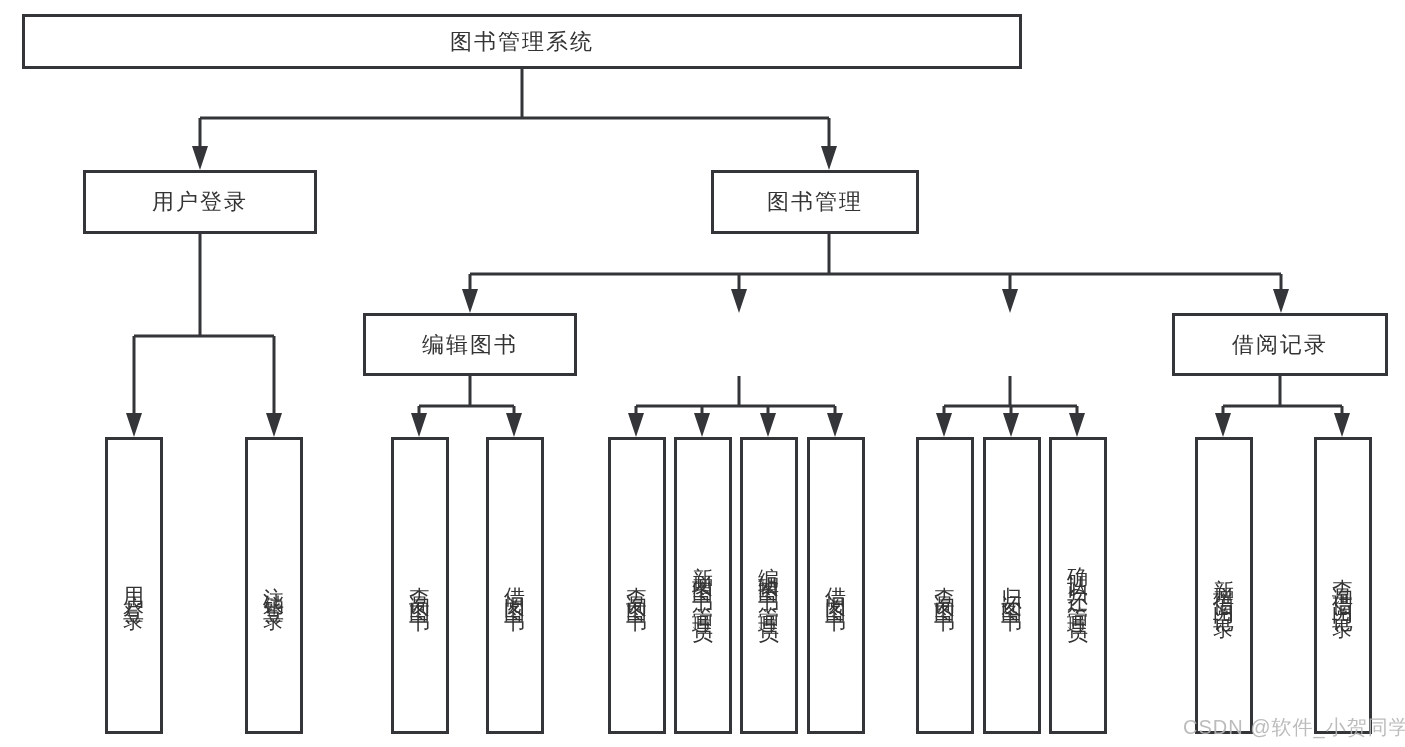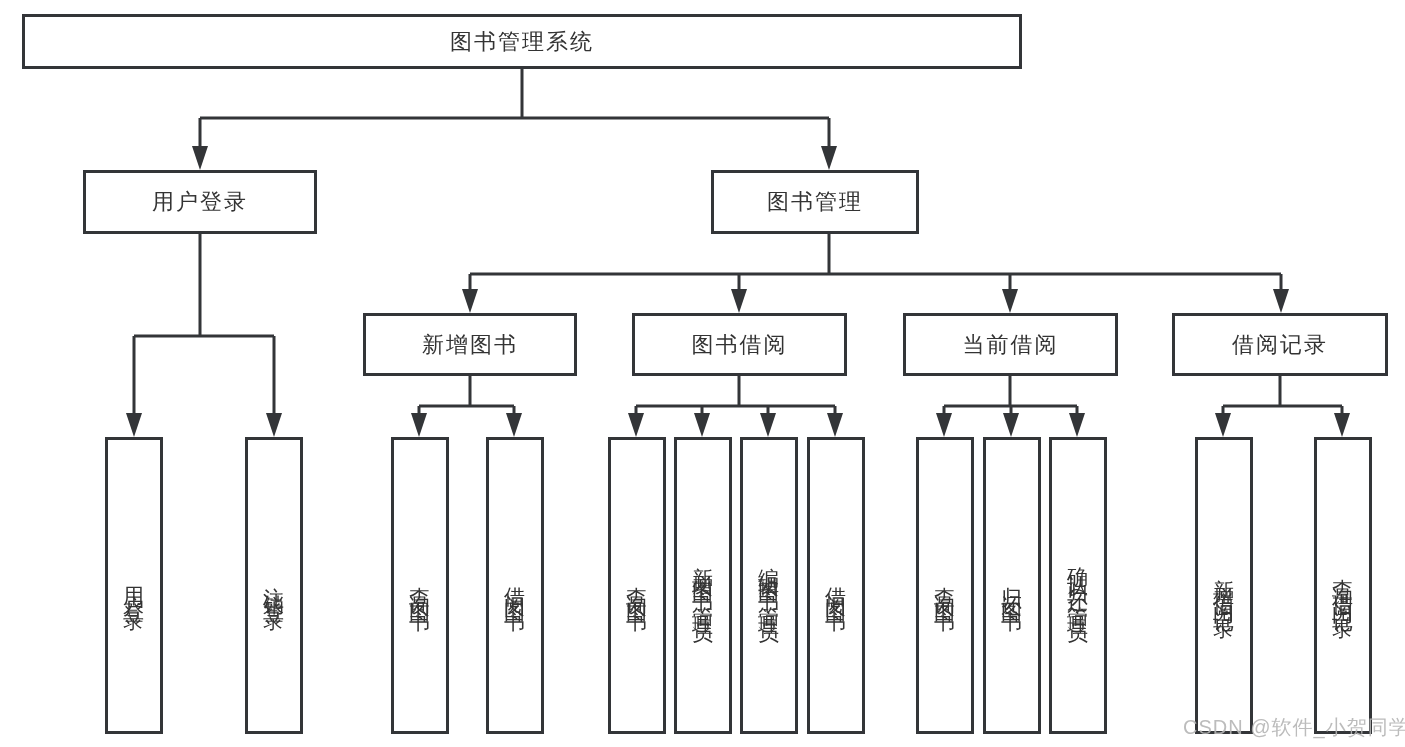--- a/index.html
+++ b/index.html
@@ -101,27 +101,21 @@
   </div>
 
   <div class="box lvl2" style="left:83px;width:234px;">
     <span class="hlabel">用户登录</span>
   </div>
   <div class="box lvl2" style="left:711px;width:208px;">
     <span class="hlabel">图书管理</span>
   </div>
 
   <div class="box lvl3" style="left:363px;width:214px;">
-    <span class="hlabel">新增图书</span>
-  </div>
-  <div class="box lvl3" style="left:632px;width:215px;">
-    <span class="hlabel">图书借阅</span>
-  </div>
-  <div class="box lvl3" style="left:903px;width:215px;">
-    <span class="hlabel">当前借阅</span>
+    <span class="hlabel">编辑图书</span>
   </div>
   <div class="box lvl3" style="left:1172px;width:216px;">
     <span class="hlabel">借阅记录</span>
   </div>
 
   <div class="box vbox" style="left:105px;">
     <span>用户登录</span>
   </div>
   <div class="box vbox" style="left:245px;">
     <span>注销登录</span>

